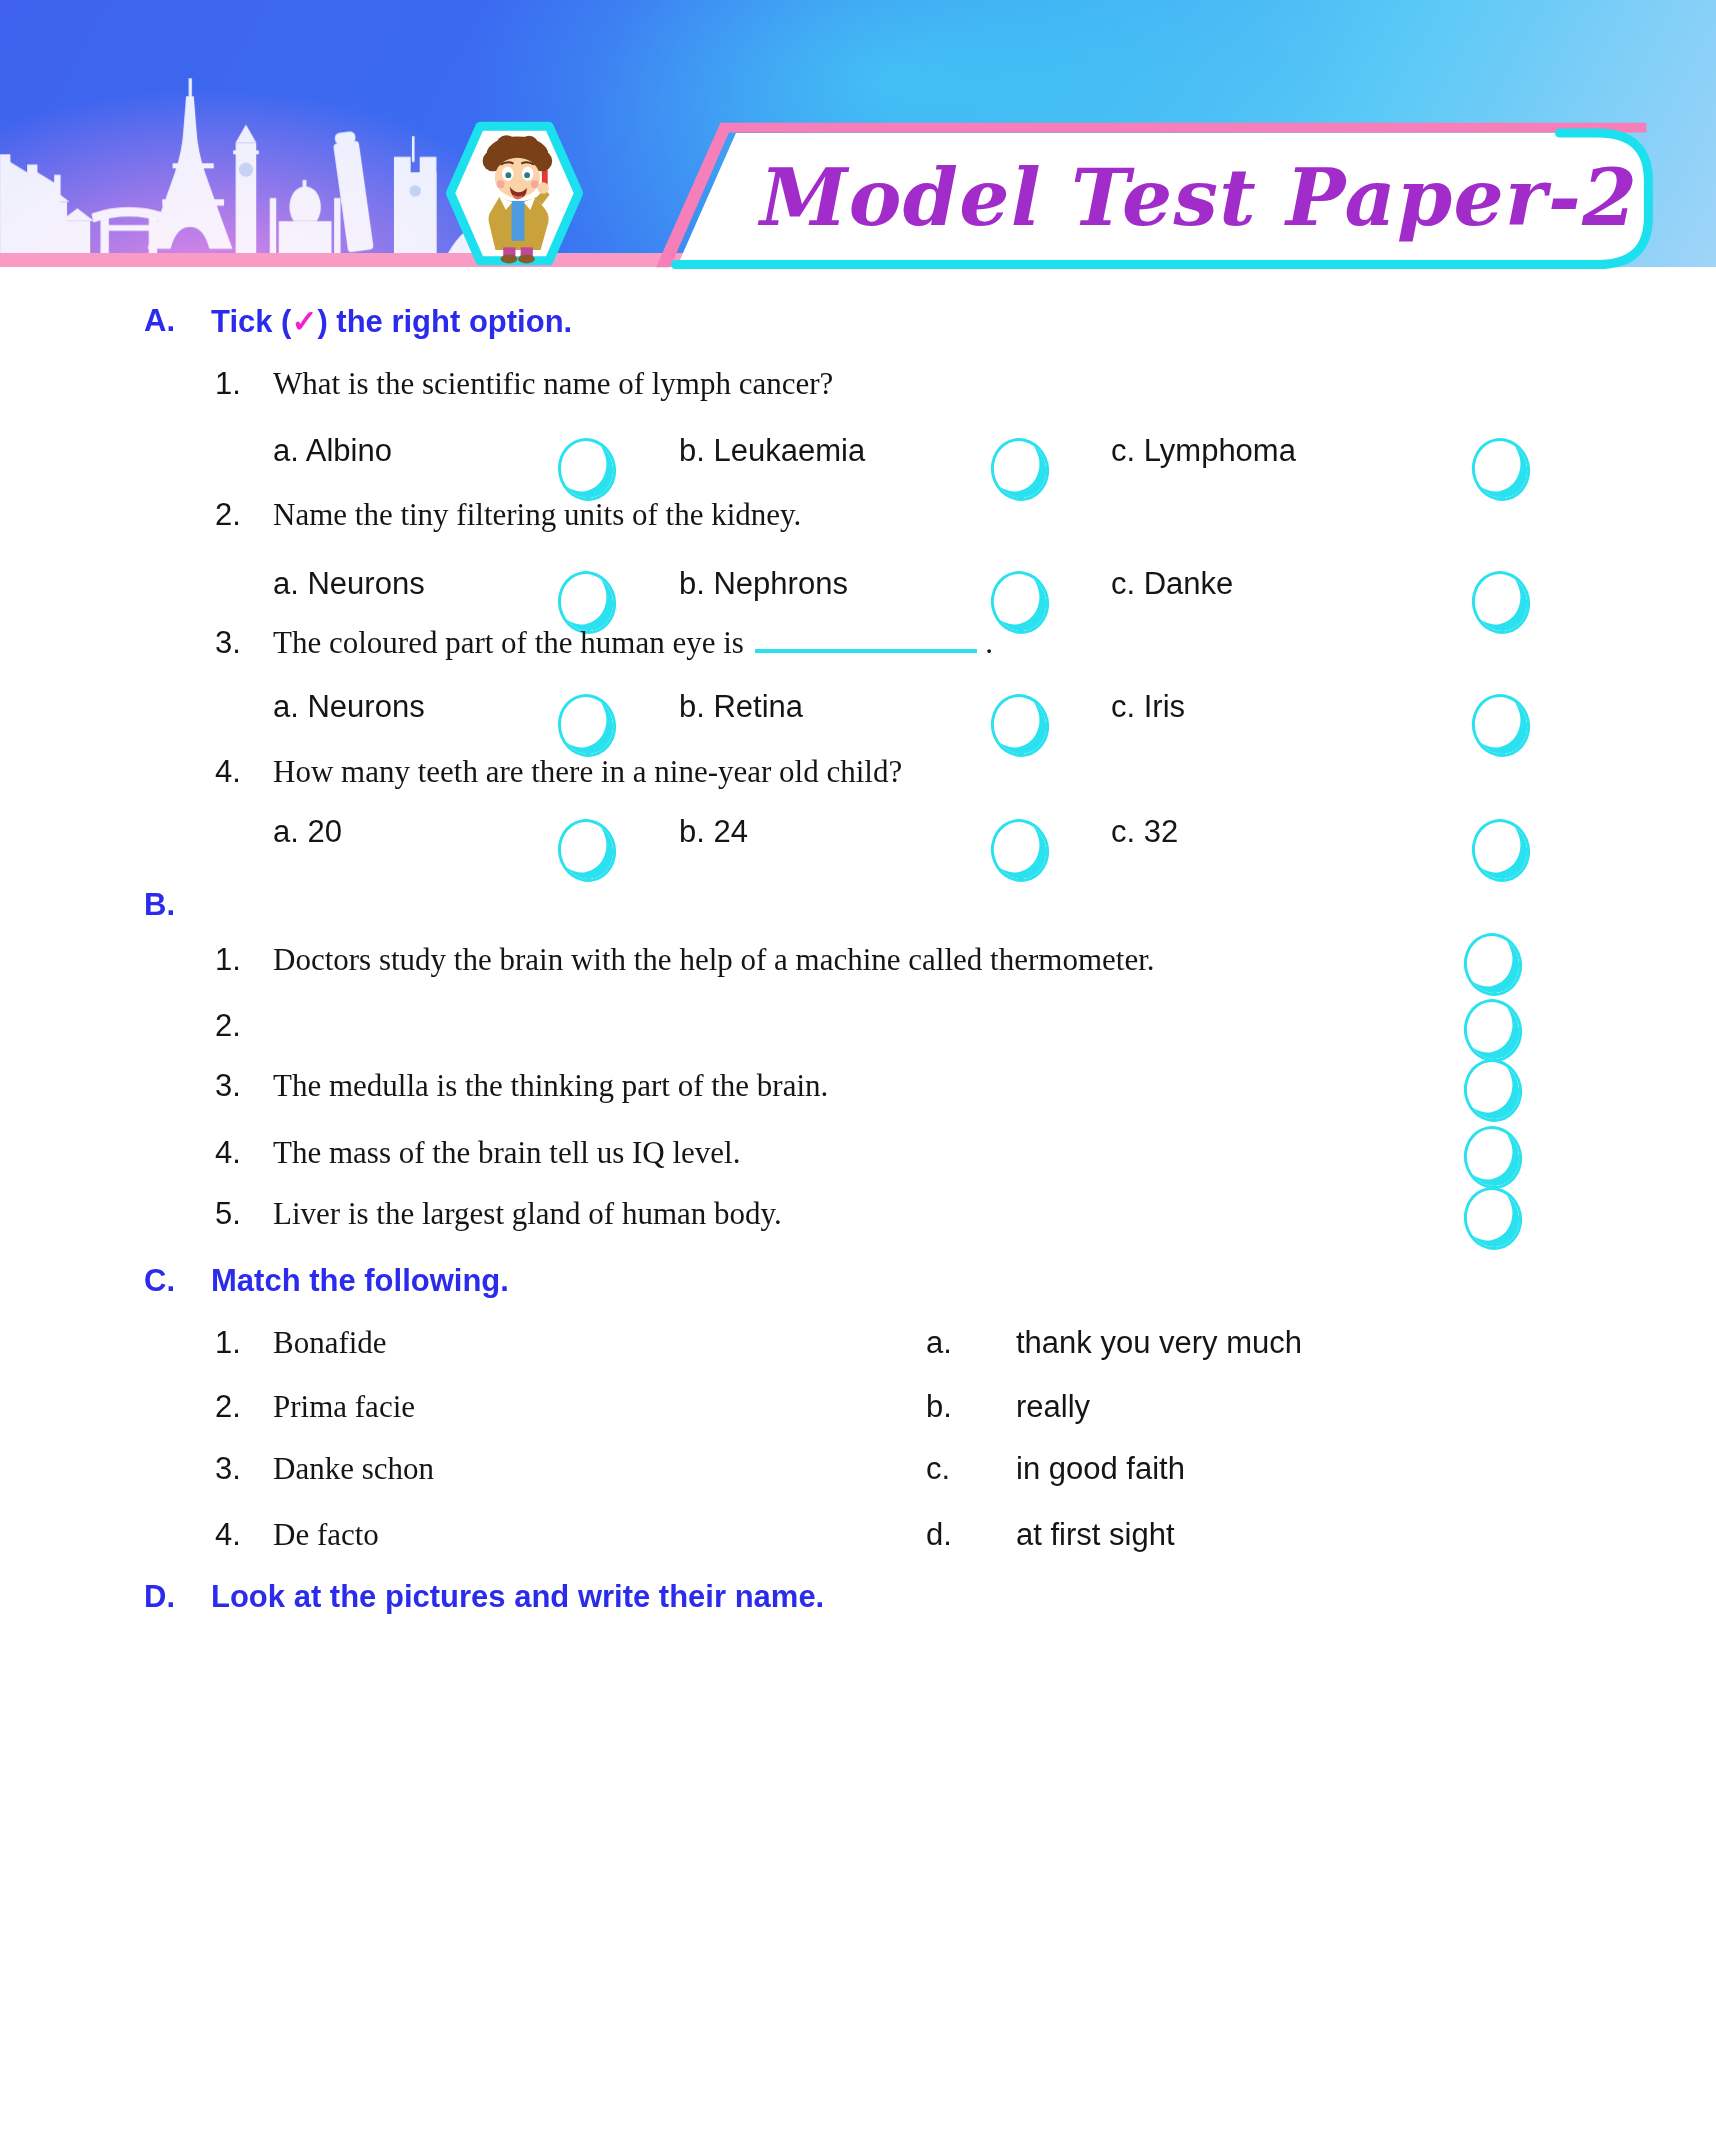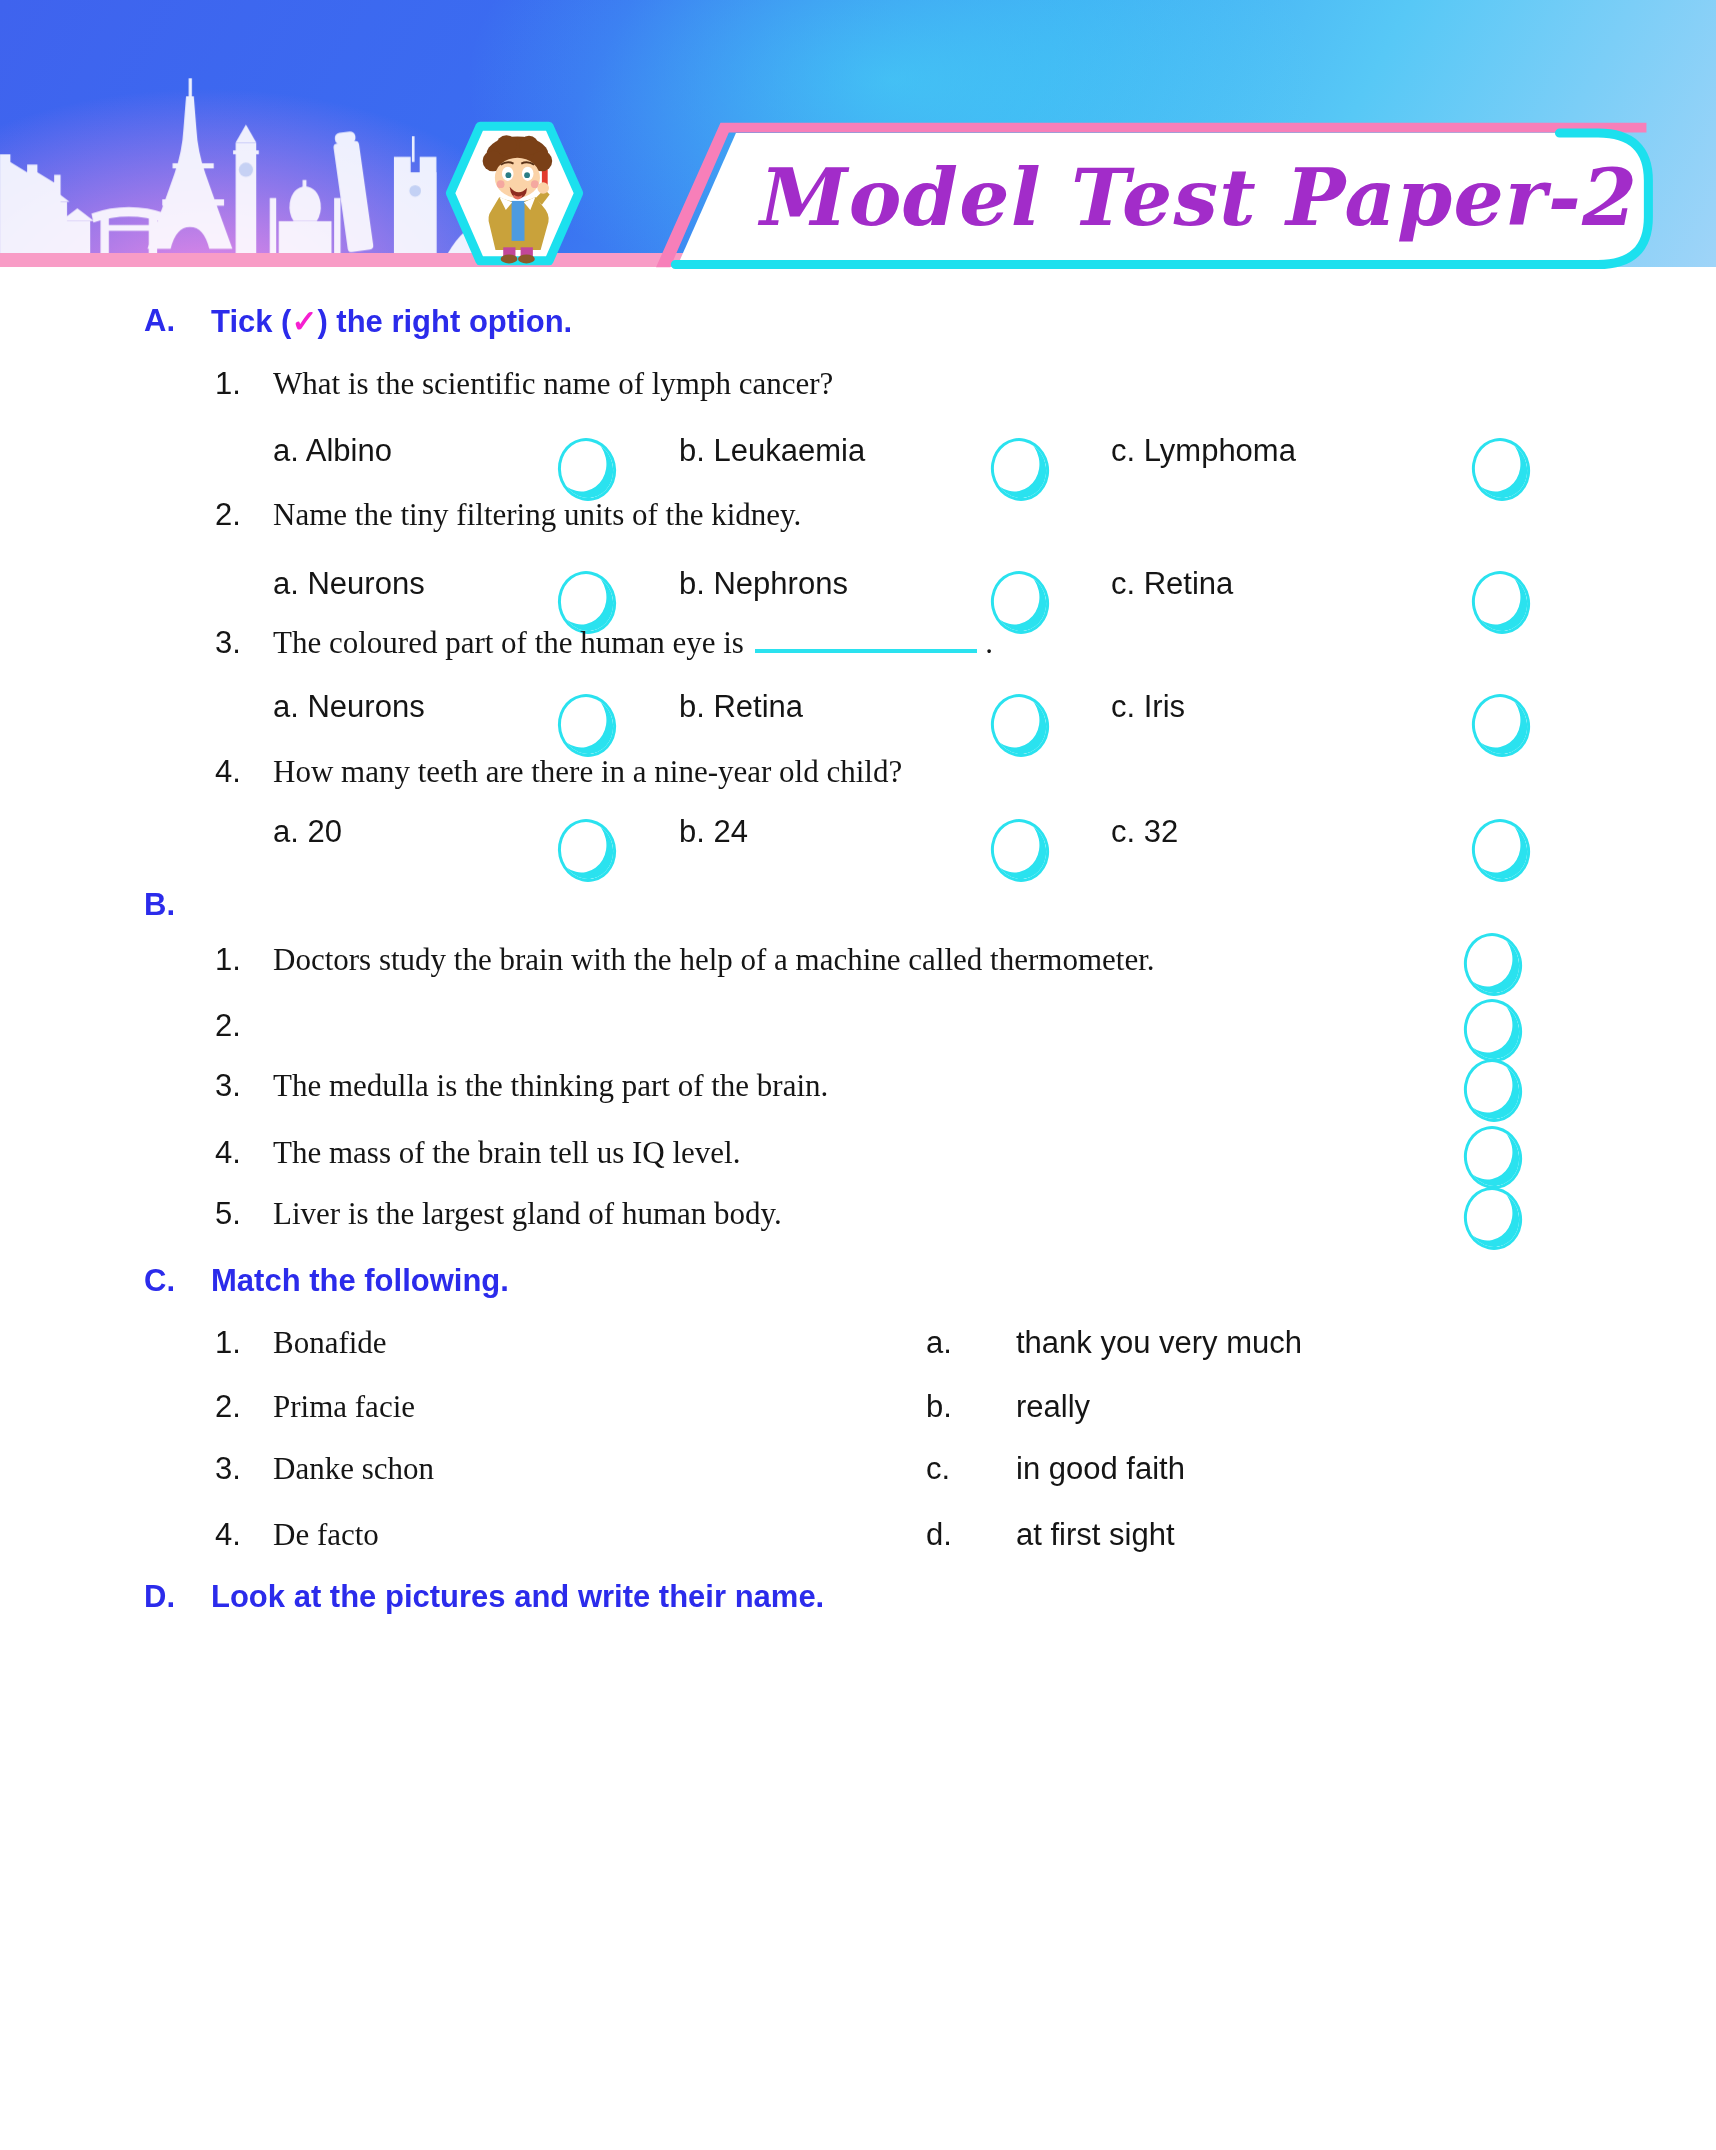--- a/index.html
+++ b/index.html
@@ -161,21 +161,21 @@
 
   <div class="row" style="top:497px">
     <span class="q-num">2.</span>
     <span class="q-text">Name the tiny filtering units of the kidney.</span>
   </div>
   <div class="row" style="top:566px">
     <span class="opt-a">a. Neurons</span>
     <span class="circ ca"></span>
     <span class="opt-b">b. Nephrons</span>
     <span class="circ cb"></span>
-    <span class="opt-c">c. Retina</span>
+    <span class="opt-c">c. Danke</span>
     <span class="circ cc"></span>
   </div>
 
   <div class="row" style="top:625px">
     <span class="q-num">3.</span>
     <span class="q-text"><span>The coloured part of the human eye is</span><span class="inline-blank"></span><span>.</span></span>
   </div>
   <div class="row" style="top:689px">
     <span class="opt-a">a. Neurons</span>
     <span class="circ ca"></span>

